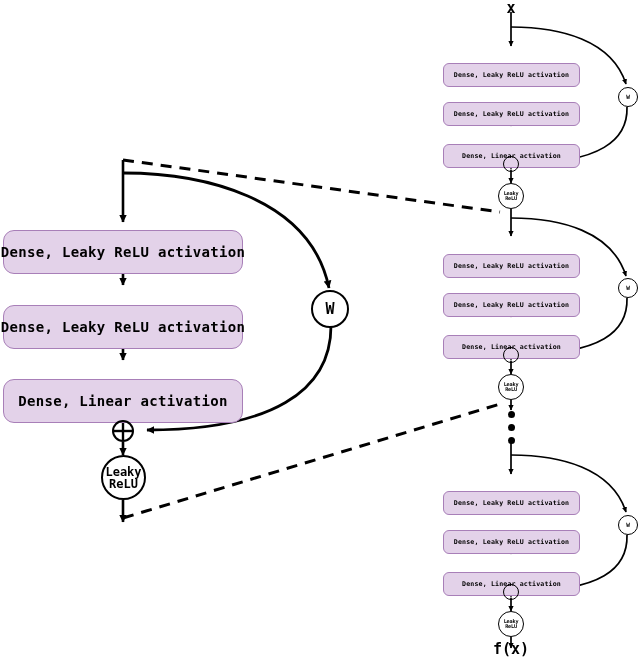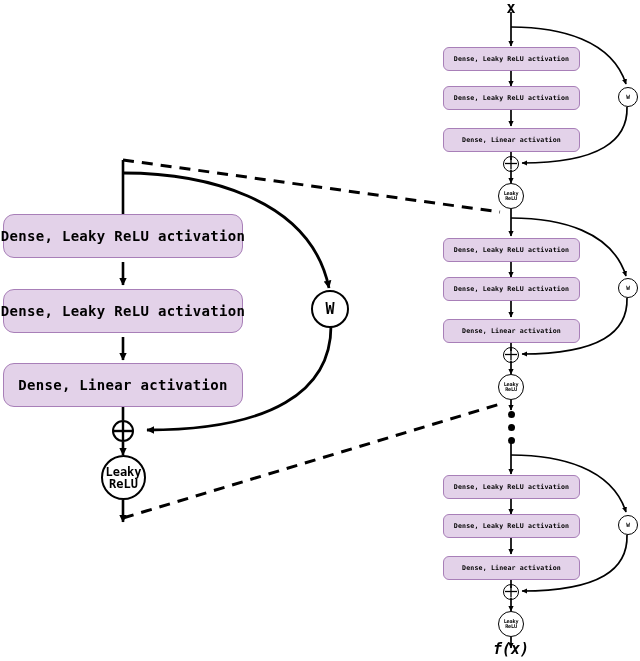--- a/index.html
+++ b/index.html
@@ -33,20 +33,21 @@
     display: flex;
     align-items: center;
     justify-content: center;
     text-align: right;
     color: #000000;
     font-family: "DejaVu Sans Mono", "Liberation Mono", monospace;
     font-weight: bold;
     letter-spacing: 0.3px;
     line-height: 1.05;
     white-space: nowrap;
+    margin-top: 16px;
   }
   .dense-box.big {
     font-size: 14px;
     border-width: 1.6px;
     border-radius: 11px;
   }
   .dense-box.small {
     font-size: 6.6px;
     border-radius: 6px;
     border-width: 1px;
@@ -220,15 +221,15 @@
   <div class="dense-box small" style="left:443px; top:556px; width:137px; height:24px;">Dense, Linear activation</div>
   <div class="node-circle w-small" style="left:618px; top:515px; width:20px; height:20px;">
     <span>W</span>
   </div>
   <div class="node-circle" style="left:503px; top:584px; width:16px; height:16px; background:transparent; border-width:1.1px;"></div>
   <div class="node-circle relu-small" style="left:498px; top:611px; width:26px; height:26px;">
     <span>Leaky</span>
     <span>ReLU</span>
   </div>
 
-  <div class="io-label output" style="left:471px; top:640px; width:80px;font-style:italic;">f(x)</div>
+  <div class="io-label output" style="left:471px; top:640px; width:80px;">f(x)</div>
 
 </div>
 
 </body></html>

